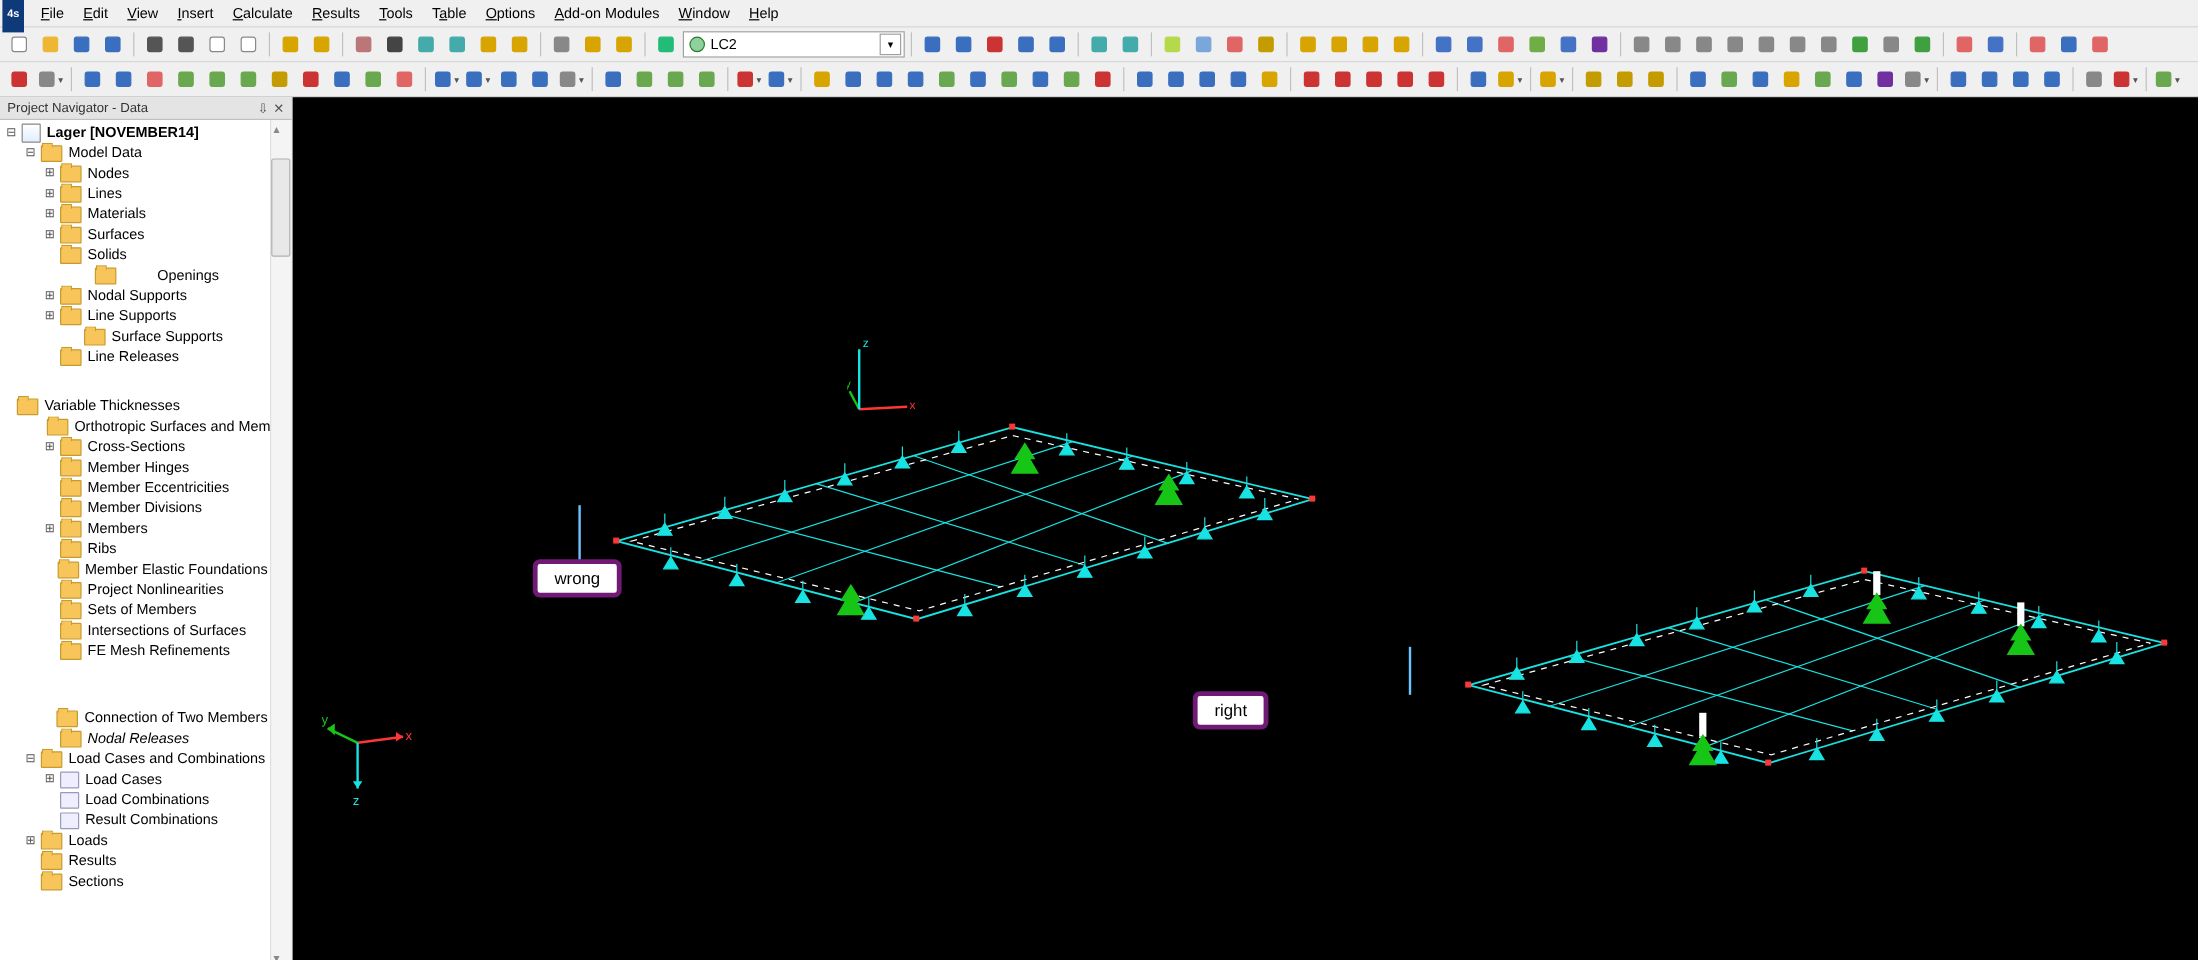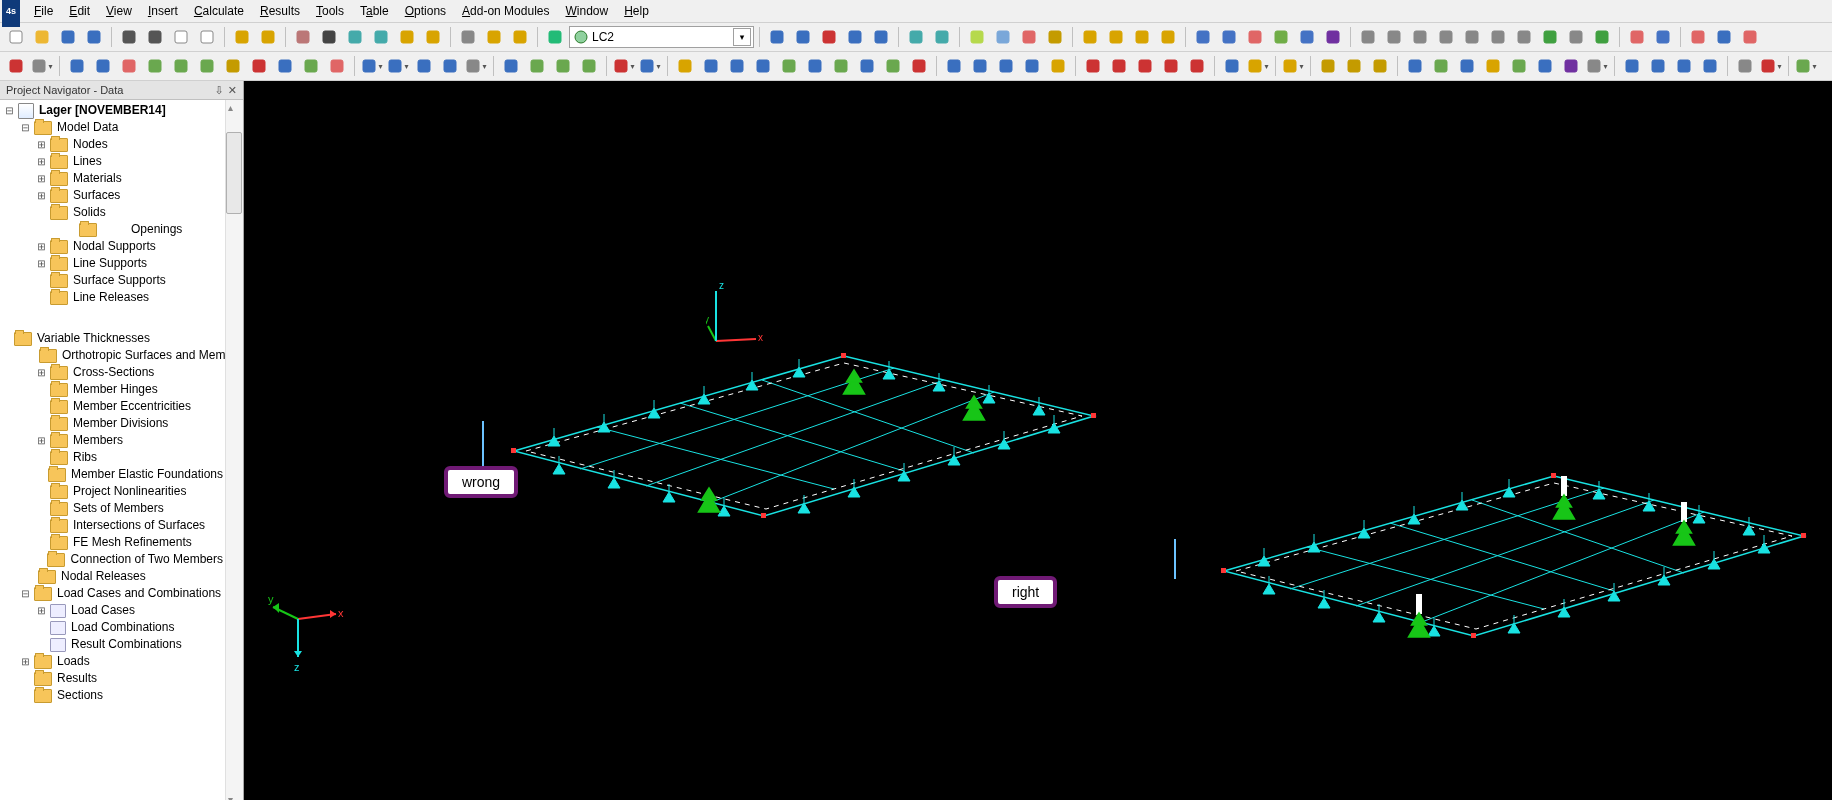--- a/index.html
+++ b/index.html
@@ -946,21 +946,21 @@
             </div>
           </li>
           <li>
             <div class="node" style="padding-left: 36px;">
               <span class="expander">⊞</span>
               <span class="folder-icon"></span>
               <span class="label">Line Supports</span>
             </div>
           </li>
           <li>
-            <div class="node" style="padding-left: 36px;">
+            <div class="node" style="padding-left: 36px; margin-left: 20px;">
               <span class="expander"></span>
               <span class="folder-icon"></span>
               <span class="label">Surface Supports</span>
             </div>
           </li>
           <li>
             <div class="node" style="padding-left: 36px;">
               <span class="expander"></span>
               <span class="folder-icon"></span>
               <span class="label">Line Releases</span>
@@ -1051,28 +1051,28 @@
             </div>
           </li>
           <li>
             <div class="node" style="padding-left: 36px;">
               <span class="expander"></span>
               <span class="folder-icon"></span>
               <span class="label">FE Mesh Refinements</span>
             </div>
           </li>
           <li>
-            <div class="node" style="padding-left: 36px;">
+            <div class="node" style="padding-left: 36px; margin-top: 39px;">
               <span class="expander"></span>
               <span class="folder-icon"></span>
               <span class="label">Connection of Two Members</span>
             </div>
           </li>
           <li>
-            <div class="node" style="padding-left: 24px;">
+            <div class="node" style="padding-left: 36px; font-style: italic;">
               <span class="expander"></span>
               <span class="folder-icon"></span>
               <span class="label">Nodal Releases</span>
             </div>
           </li>
           <li>
             <div class="node" style="padding-left: 20px;">
               <span class="expander">⊟</span>
               <span class="folder-icon"></span>
               <span class="label">Load Cases and Combinations</span>

